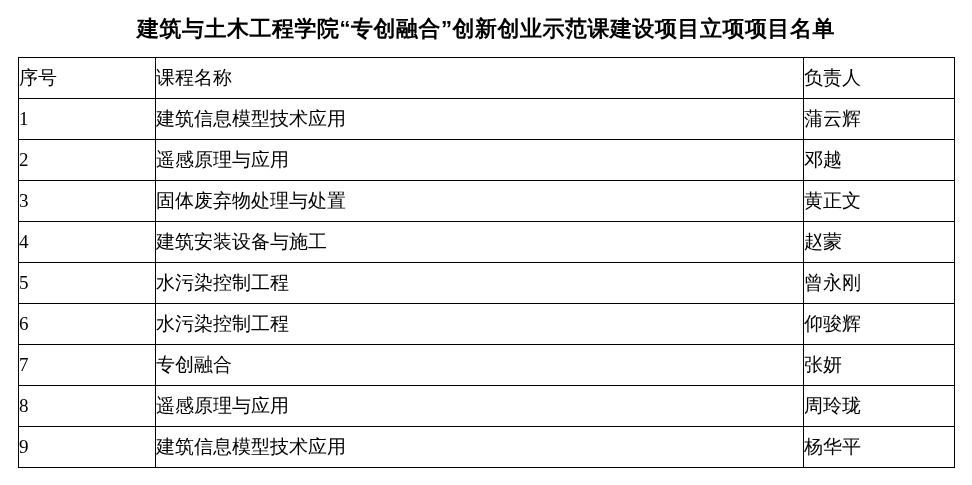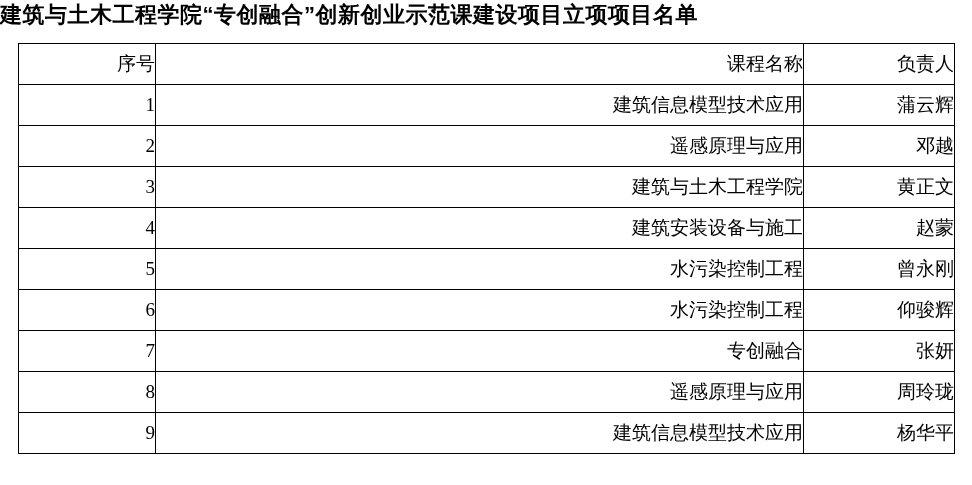--- a/index.html
+++ b/index.html
@@ -14,41 +14,42 @@
     color: #000000;
     overflow: hidden;
   }
   .page {
     width: 972px;
     height: 485px;
     box-sizing: border-box;
     position: relative;
   }
   .doc-title {
-    text-align: left;
+    text-align: center;
     font-family: "Liberation Sans", sans-serif;
     font-weight: bold;
     font-size: 22px;
     letter-spacing: 0.5px;
+    padding-top: 14px;
     padding-bottom: 13px;
     white-space: nowrap;
   }
   .table-wrap {
     padding: 0 18px;
     box-sizing: border-box;
   }
   table.project-table {
     border-collapse: collapse;
     width: 936px;
     table-layout: fixed;
   }
   table.project-table td,
   table.project-table th {
     border: 1px solid #000000;
-    text-align: right;
+    text-align: left;
     vertical-align: middle;
     font-size: 19px;
     font-weight: normal;
     height: 40px;
     line-height: 40px;
     padding: 0;
   }
   col.c-seq { width: 137px; }
   col.c-course { width: 648px; }
   col.c-owner { width: 151px; }
@@ -82,21 +83,21 @@
           <td>建筑信息模型技术应用</td>
           <td>蒲云辉</td>
         </tr>
         <tr>
           <td class="seq-cell">2</td>
           <td>遥感原理与应用</td>
           <td>邓越</td>
         </tr>
         <tr>
           <td class="seq-cell">3</td>
-          <td>建筑与土木工程学院</td>
+          <td>固体废弃物处理与处置</td>
           <td>黄正文</td>
         </tr>
         <tr>
           <td class="seq-cell">4</td>
           <td>建筑安装设备与施工</td>
           <td>赵蒙</td>
         </tr>
         <tr>
           <td class="seq-cell">5</td>
           <td>水污染控制工程</td>

